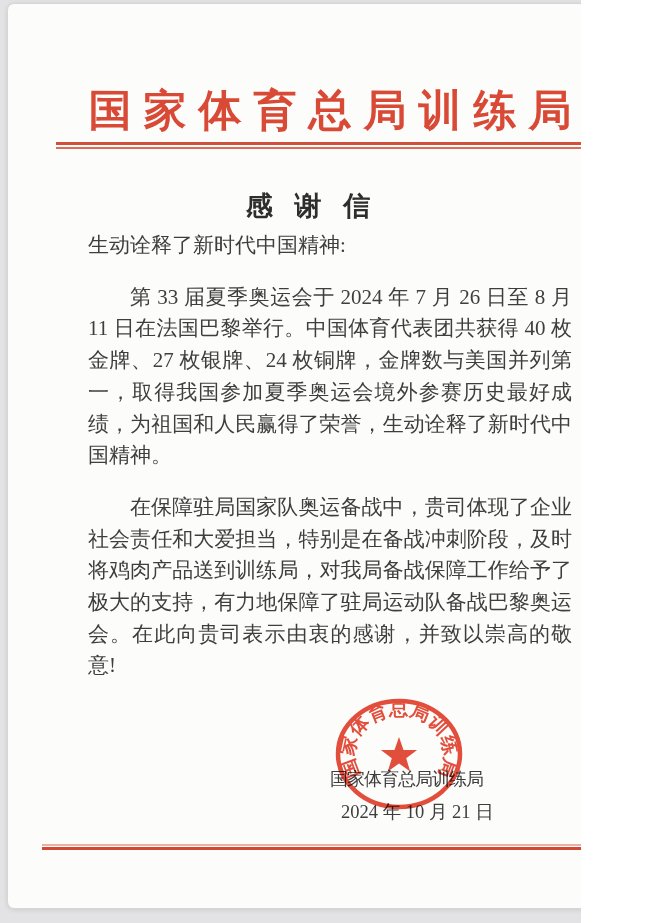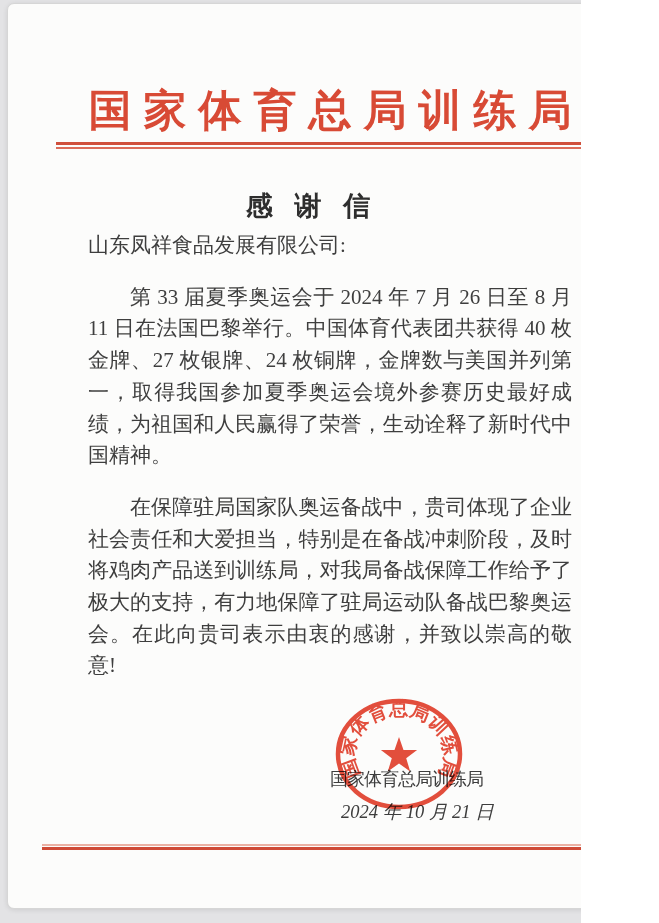--- a/index.html
+++ b/index.html
@@ -69,21 +69,20 @@
     color: #3d3d3d;
     white-space: nowrap;
   }
   .date {
     position: absolute;
     left: 333px; top: 796px;
     font-size: 18.5px;
     line-height: 24px;
     color: #3d3d3d;
     white-space: nowrap;
-    font-style: italic;
   }
   .stamp {
     position: absolute;
     left: 325px; top: 693px;
     width: 136px; height: 118px;
     mix-blend-mode: multiply;
     opacity: 0.9;
   }
   .stamp-text {
     font-family: "Liberation Serif", "DejaVu Serif", serif;
@@ -105,21 +104,21 @@
 <div class="scene">
   <div class="page">
 
     <div class="letterhead">国家体育总局训练局</div>
 
     <div class="head-rule"></div>
 
     <div class="doc-title">感 谢 信</div>
 
     <div class="letter-body">
-      <div class="salutation">山东凤祥食品发展有限公司:</div>
+      <div class="salutation">生动诠释了新时代中国精神:</div>
       <div>
           <div class="para">第 33 届夏季奥运会于 2024 年 7 月 26 日至 8 月 11 日在法国巴黎举行。中国体育代表团共获得 40 枚金牌、27 枚银牌、24 枚铜牌，金牌数与美国并列第一，取得我国参加夏季奥运会境外参赛历史最好成绩，为祖国和人民赢得了荣誉，生动诠释了新时代中国精神。</div>
           <div class="para">在保障驻局国家队奥运备战中，贵司体现了企业社会责任和大爱担当，特别是在备战冲刺阶段，及时将鸡肉产品送到训练局，对我局备战保障工作给予了极大的支持，有力地保障了驻局运动队备战巴黎奥运会。在此向贵司表示由衷的感谢，并致以崇高的敬意!</div>
         </div>
     </div>
 
     <div class="signature">国家体育总局训练局</div>
 
     <div class="date">2024 年 10 月 21 日</div>
 

